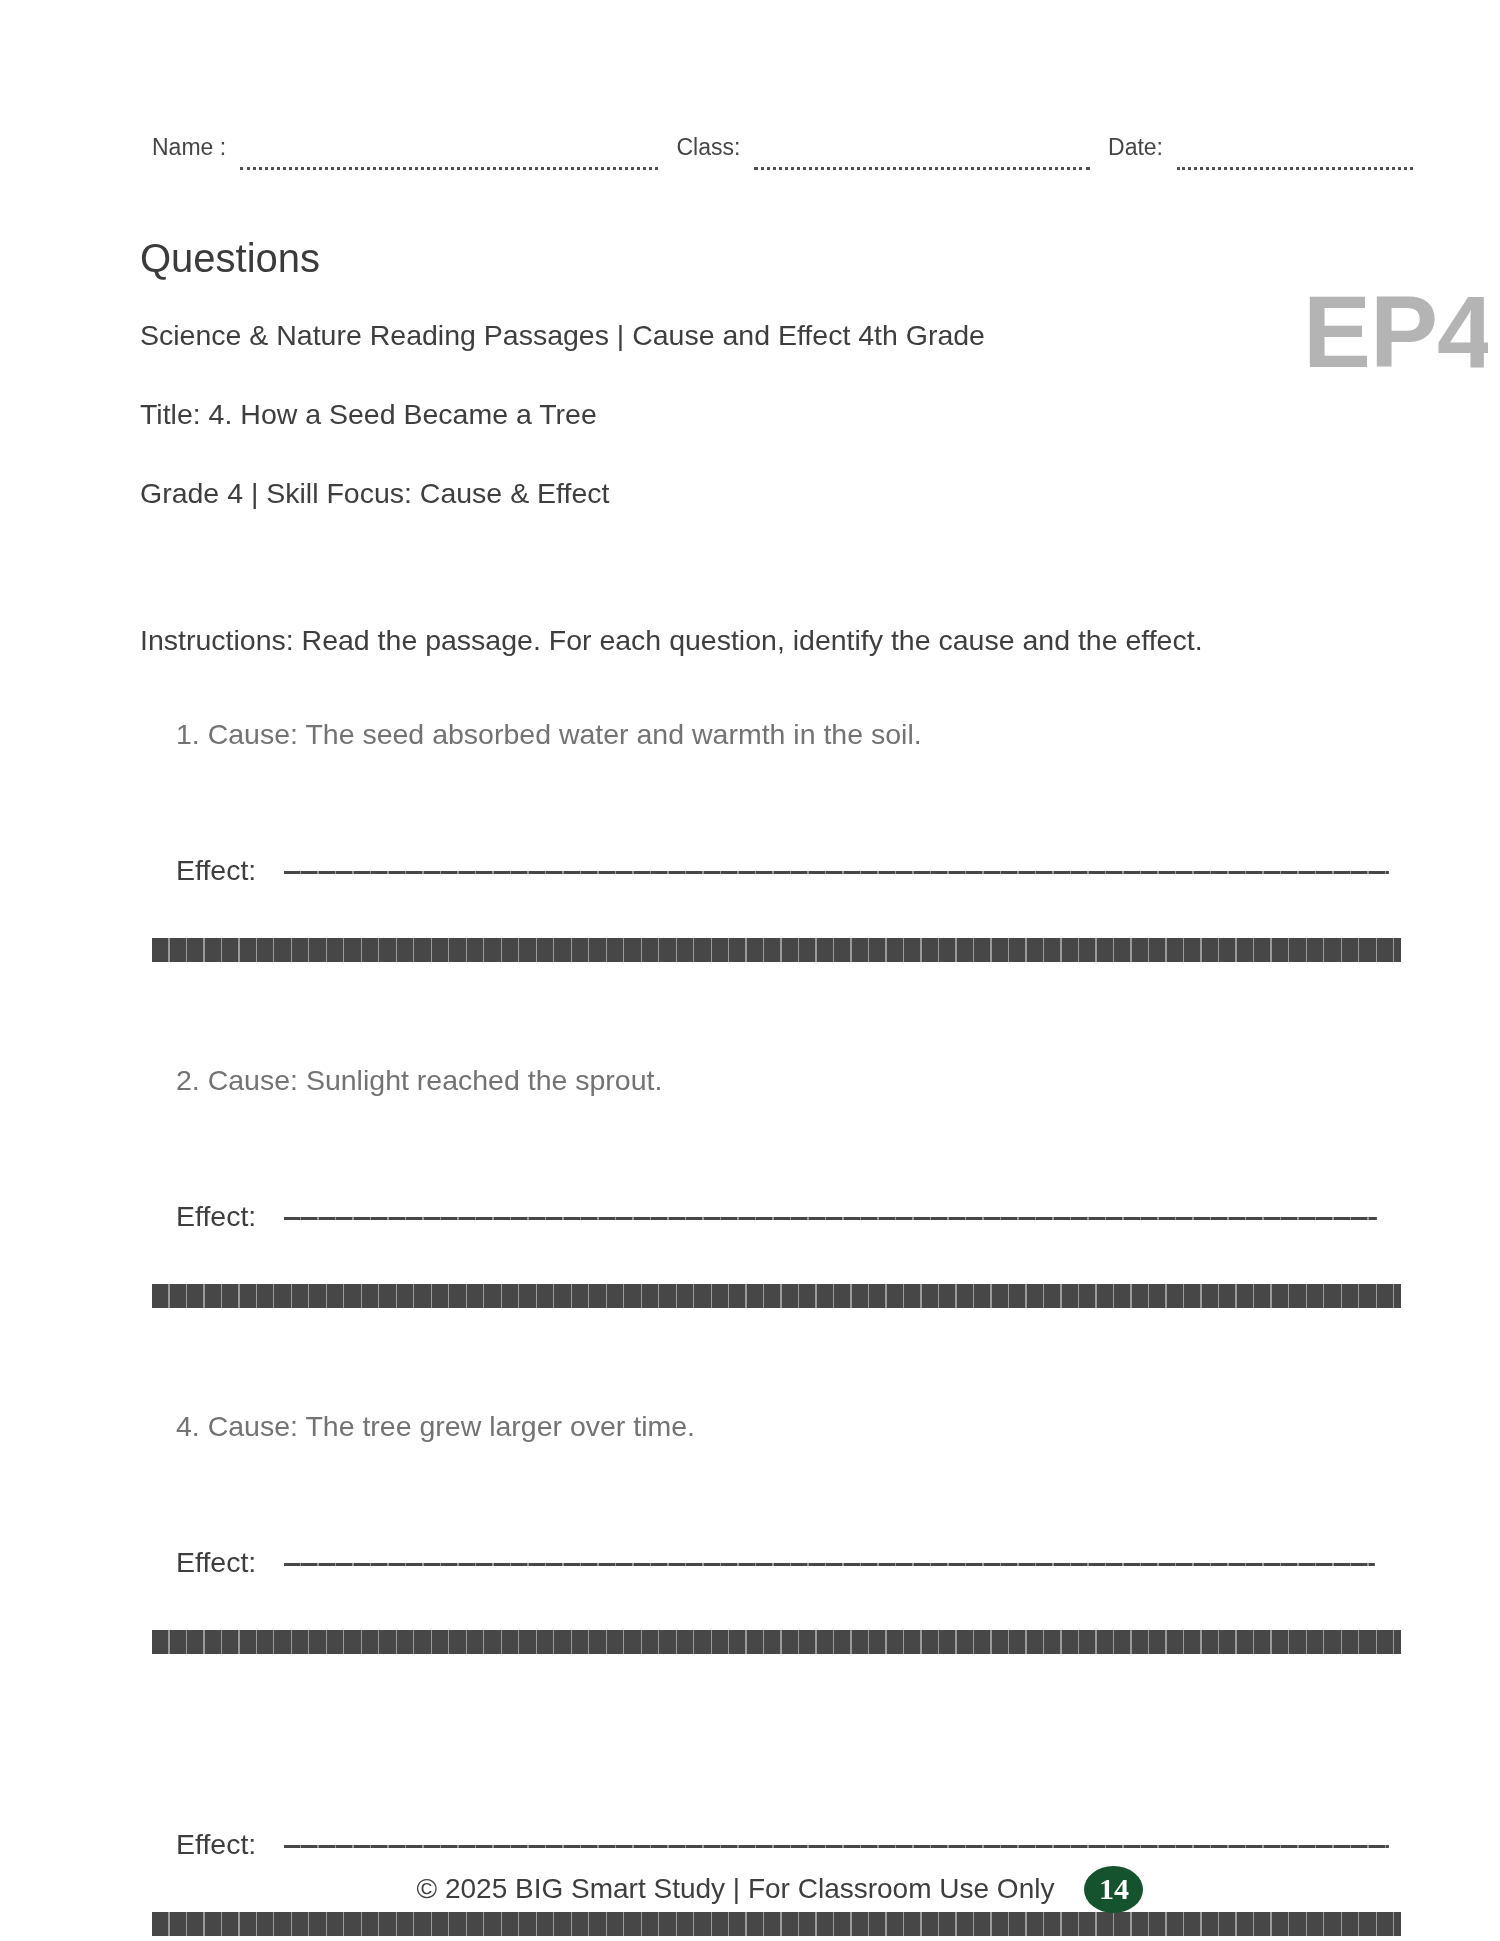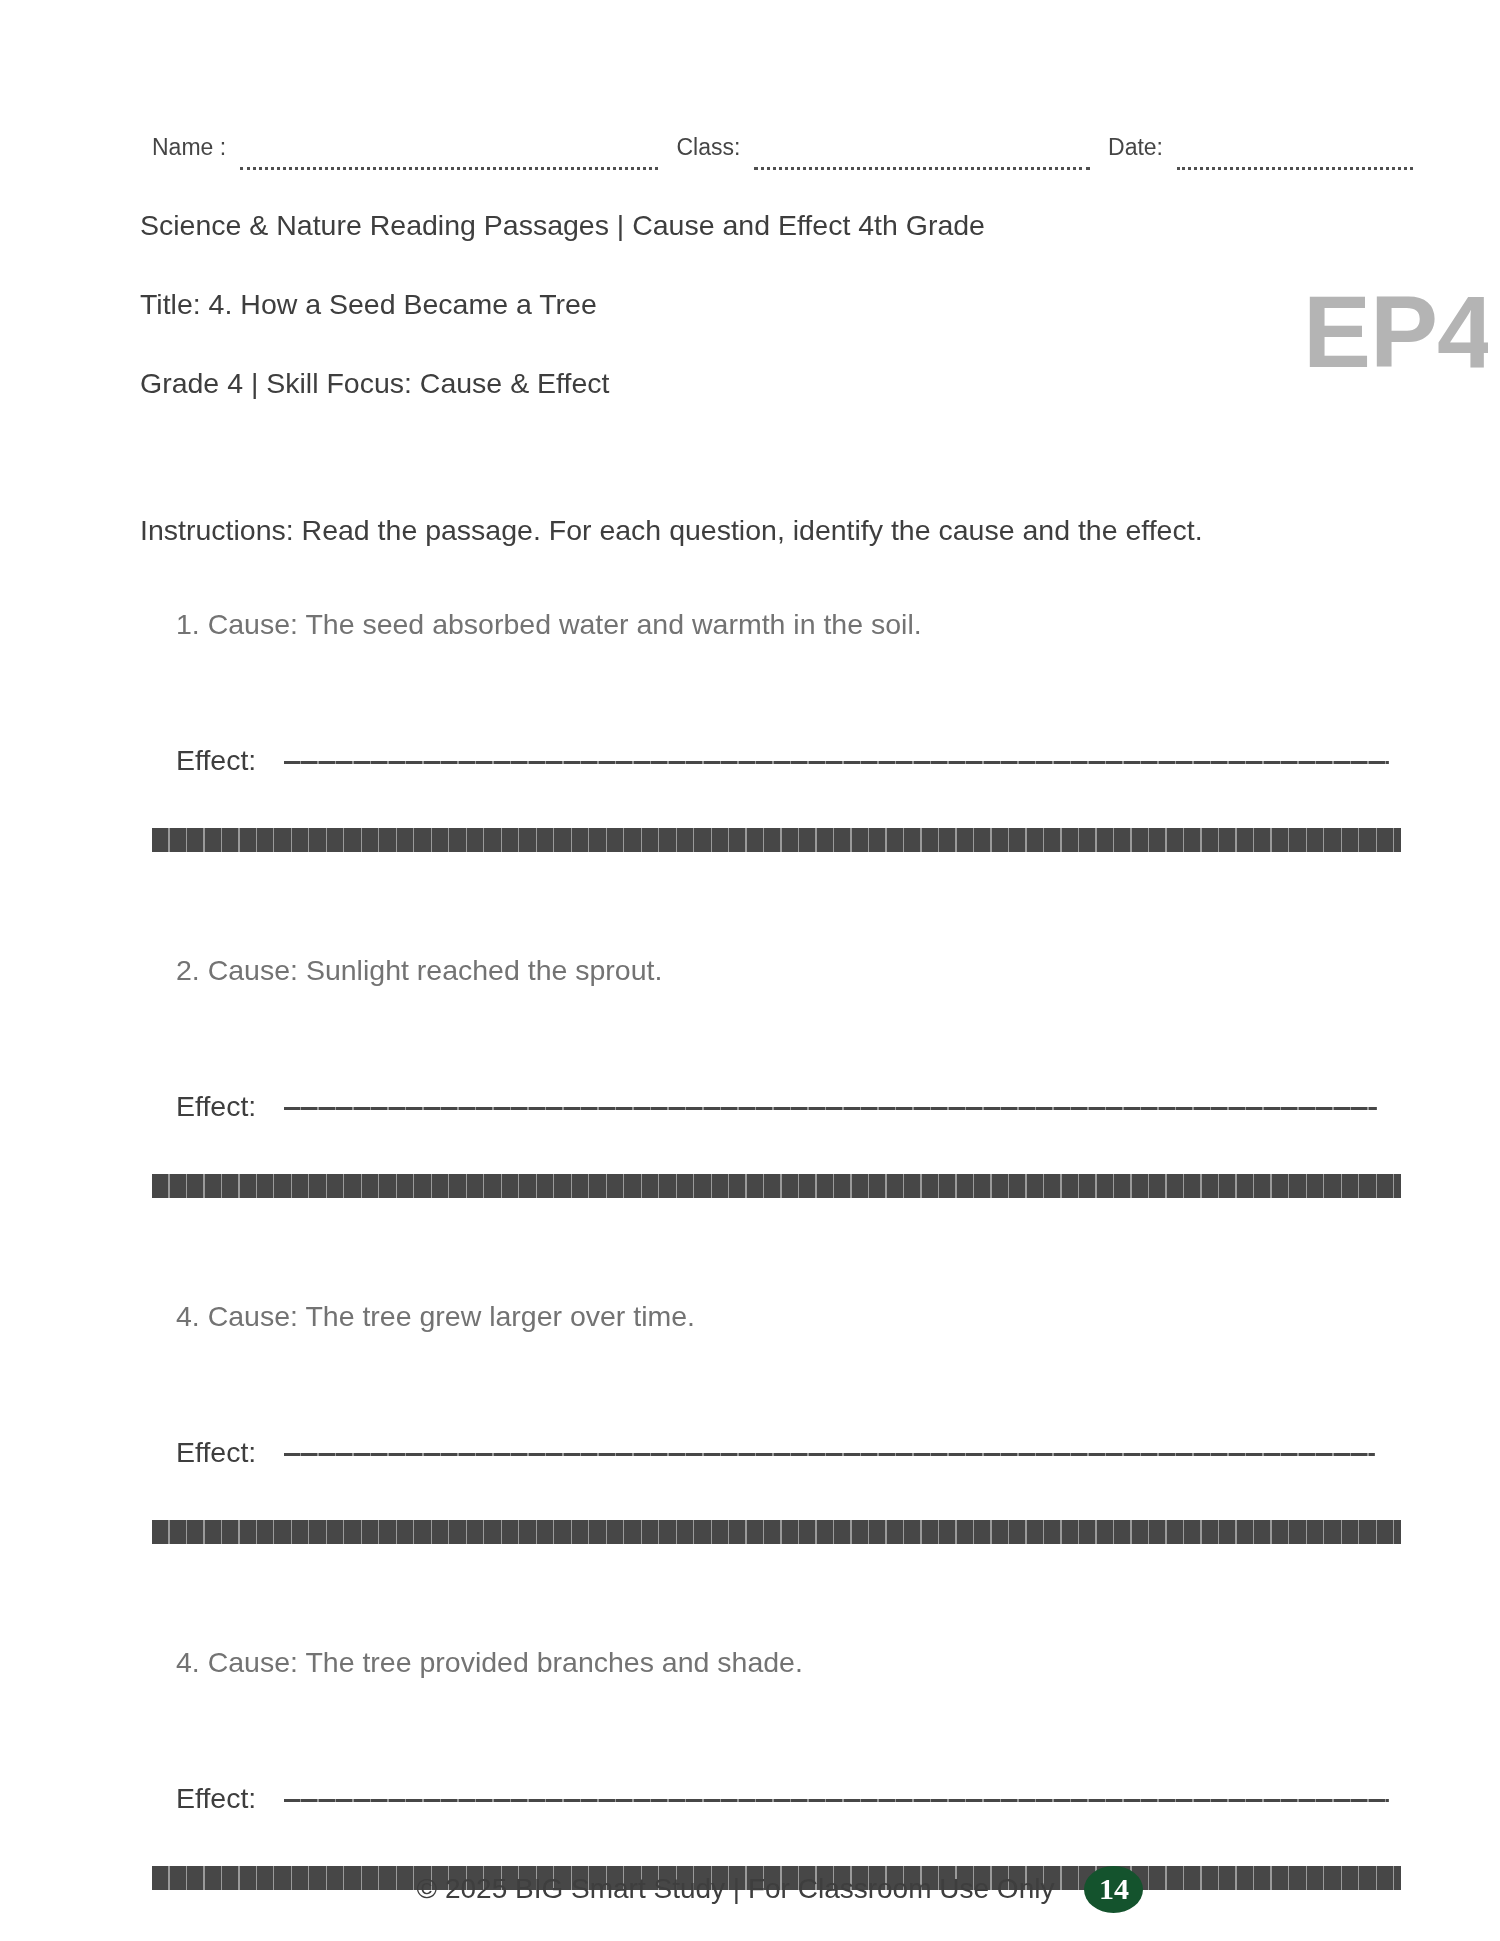--- a/index.html
+++ b/index.html
@@ -147,20 +147,21 @@
 
     <div class="head-row">
       <span class="head-label">Name :</span>
       <span class="dots w1"></span>
       <span class="head-label">Class:</span>
       <span class="dots w2"></span>
       <span class="head-label">Date:</span>
       <span class="dots w3"></span>
     </div>
 
+    <div class="h1">Questions</div>
     <div class="sub">Science &amp; Nature Reading Passages | Cause and Effect 4th Grade</div>
     <div class="sub">Title: 4. How a Seed Became a Tree</div>
     <div class="sub">Grade 4 | Skill Focus: Cause &amp; Effect</div>
 
     <div class="instructions">Instructions: Read the passage. For each question, identify the cause and the effect.</div>
 
     <div id="questions-list">
   <div class="qblock">
     <div class="cause">1. Cause: The seed absorbed water and warmth in the soil.</div>
     <div class="effect-row">
@@ -182,21 +183,20 @@
   <div class="qblock">
     <div class="cause">4. Cause: The tree grew larger over time.</div>
     <div class="effect-row">
       <span class="effect-label">Effect:</span>
       <span class="effect-rule"></span>
     </div>
     <div class="rule-full"></div>
   </div>
 
   <div class="qblock">
-    <div class="cause">4. Cause: The tree provided branches and shade.</div>
     <div class="effect-row">
       <span class="effect-label">Effect:</span>
       <span class="effect-rule"></span>
     </div>
     <div class="rule-full"></div>
   </div>
 
   <div class="qblock">
     <div class="effect-row">
       <span class="effect-label">Effect:</span>

